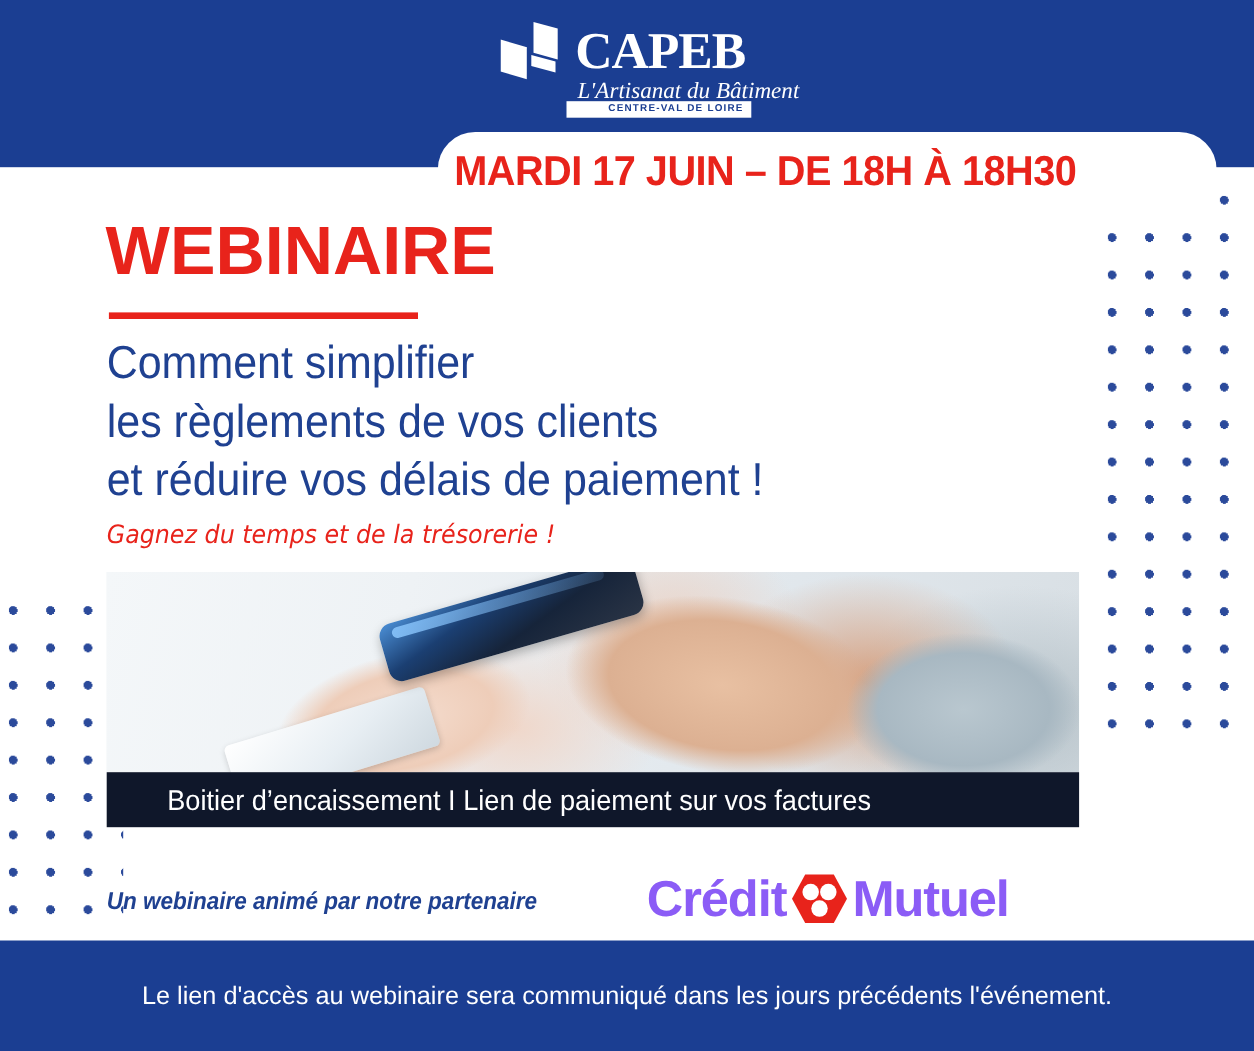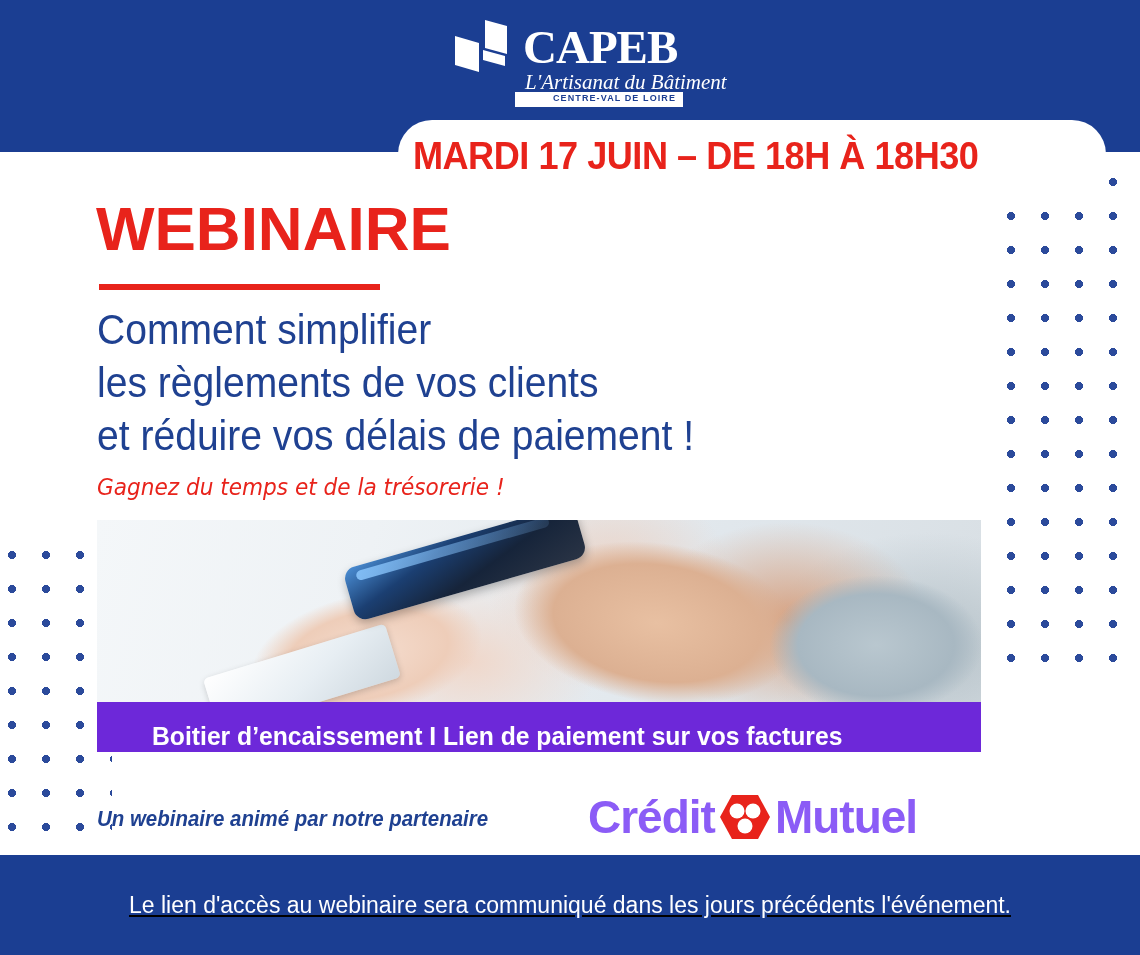--- a/index.html
+++ b/index.html
@@ -244,25 +244,24 @@
     box-shadow: 0 2px 6px rgba(0,0,0,0.18);
   }
 
   
   .caption-bar {
     position: absolute;
     left: 97px;
     top: 702px;
     width: 884px;
     height: 50px;
-    background: #6d28d9;
+    background: #0f172a;
     z-index: 5;
     display: flex;
-    align-items: flex-end;
-    font-weight: bold;
+    align-items: center;
   }
   .caption-text {
     margin-left: 55px;
     color: #ffffff;
     font-size: 26px;
     transform: scaleX(0.95);
     transform-origin: left center;
     white-space: nowrap;
   }
 
@@ -308,21 +307,20 @@
     position: absolute;
     left: 0;
     top: 855px;
     width: 1140px;
     height: 100px;
     background: #1B3E92;
     z-index: 5;
     display: flex;
     align-items: center;
     justify-content: center;
-    text-decoration: underline;
   }
   .footer-text {
     color: #ffffff;
     font-size: 23px;
     white-space: nowrap;
     font-family: "Liberation Sans", sans-serif;
   }
 </style>
 </head>
 <body>

